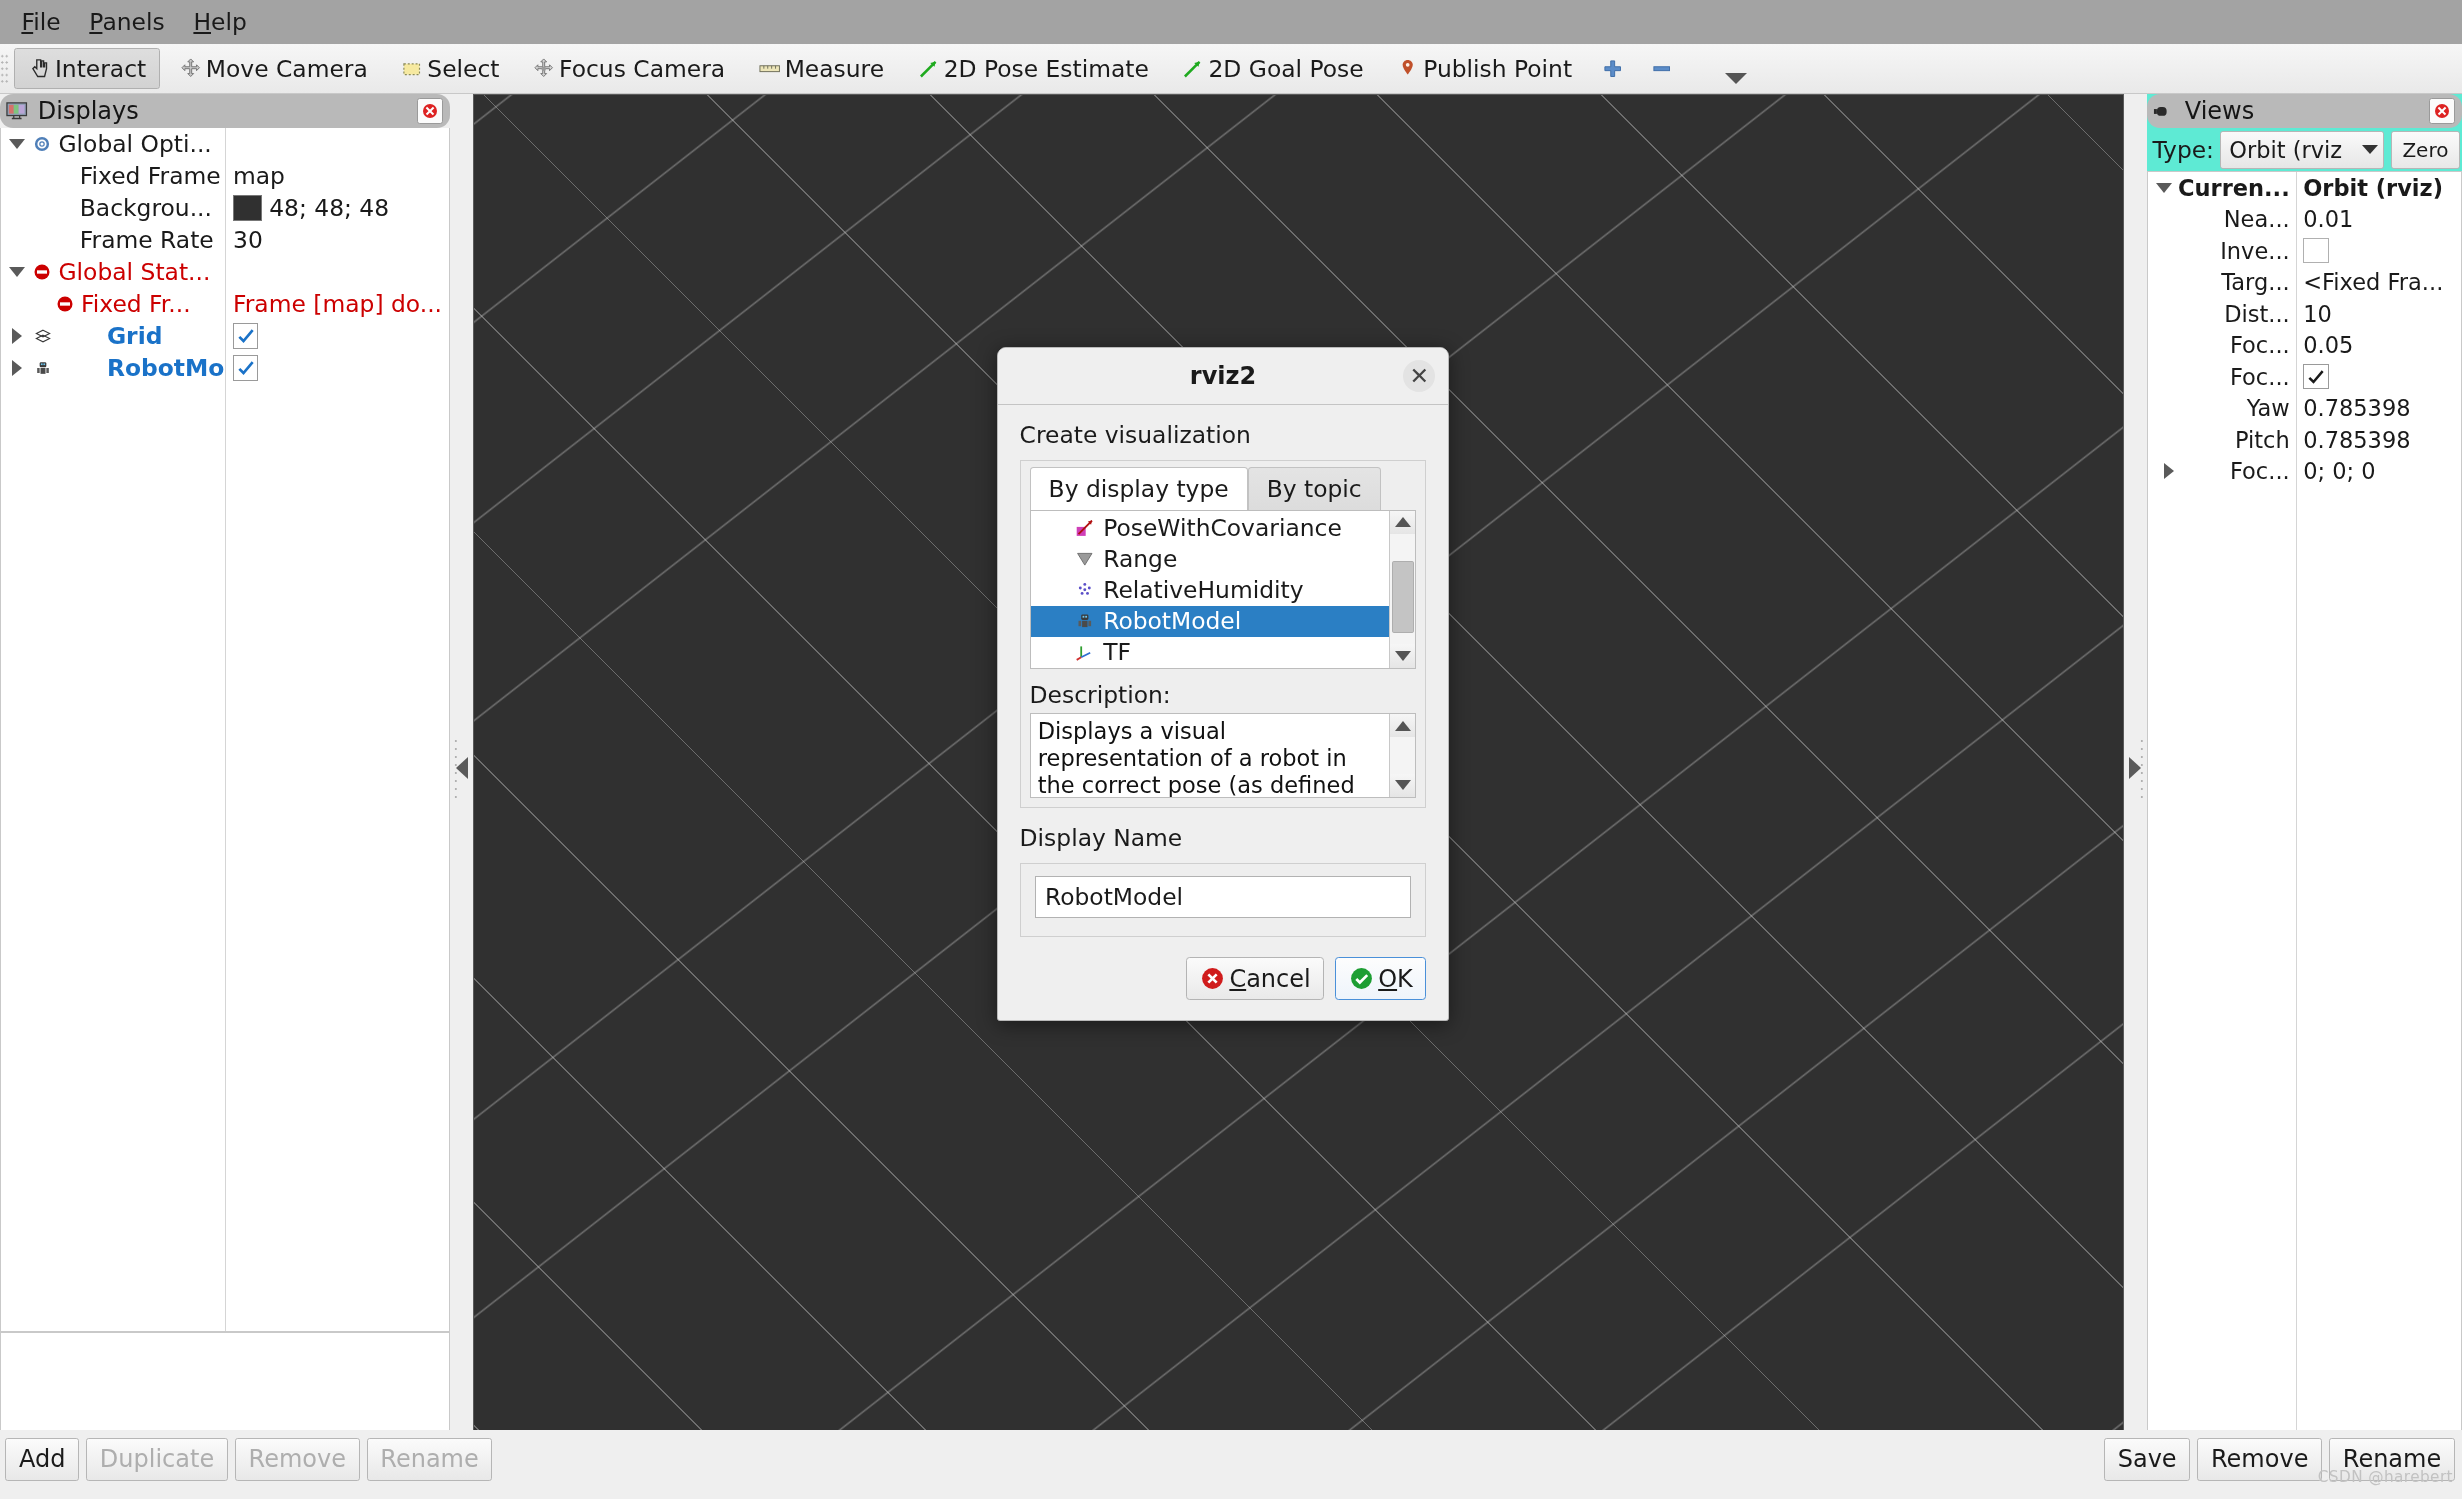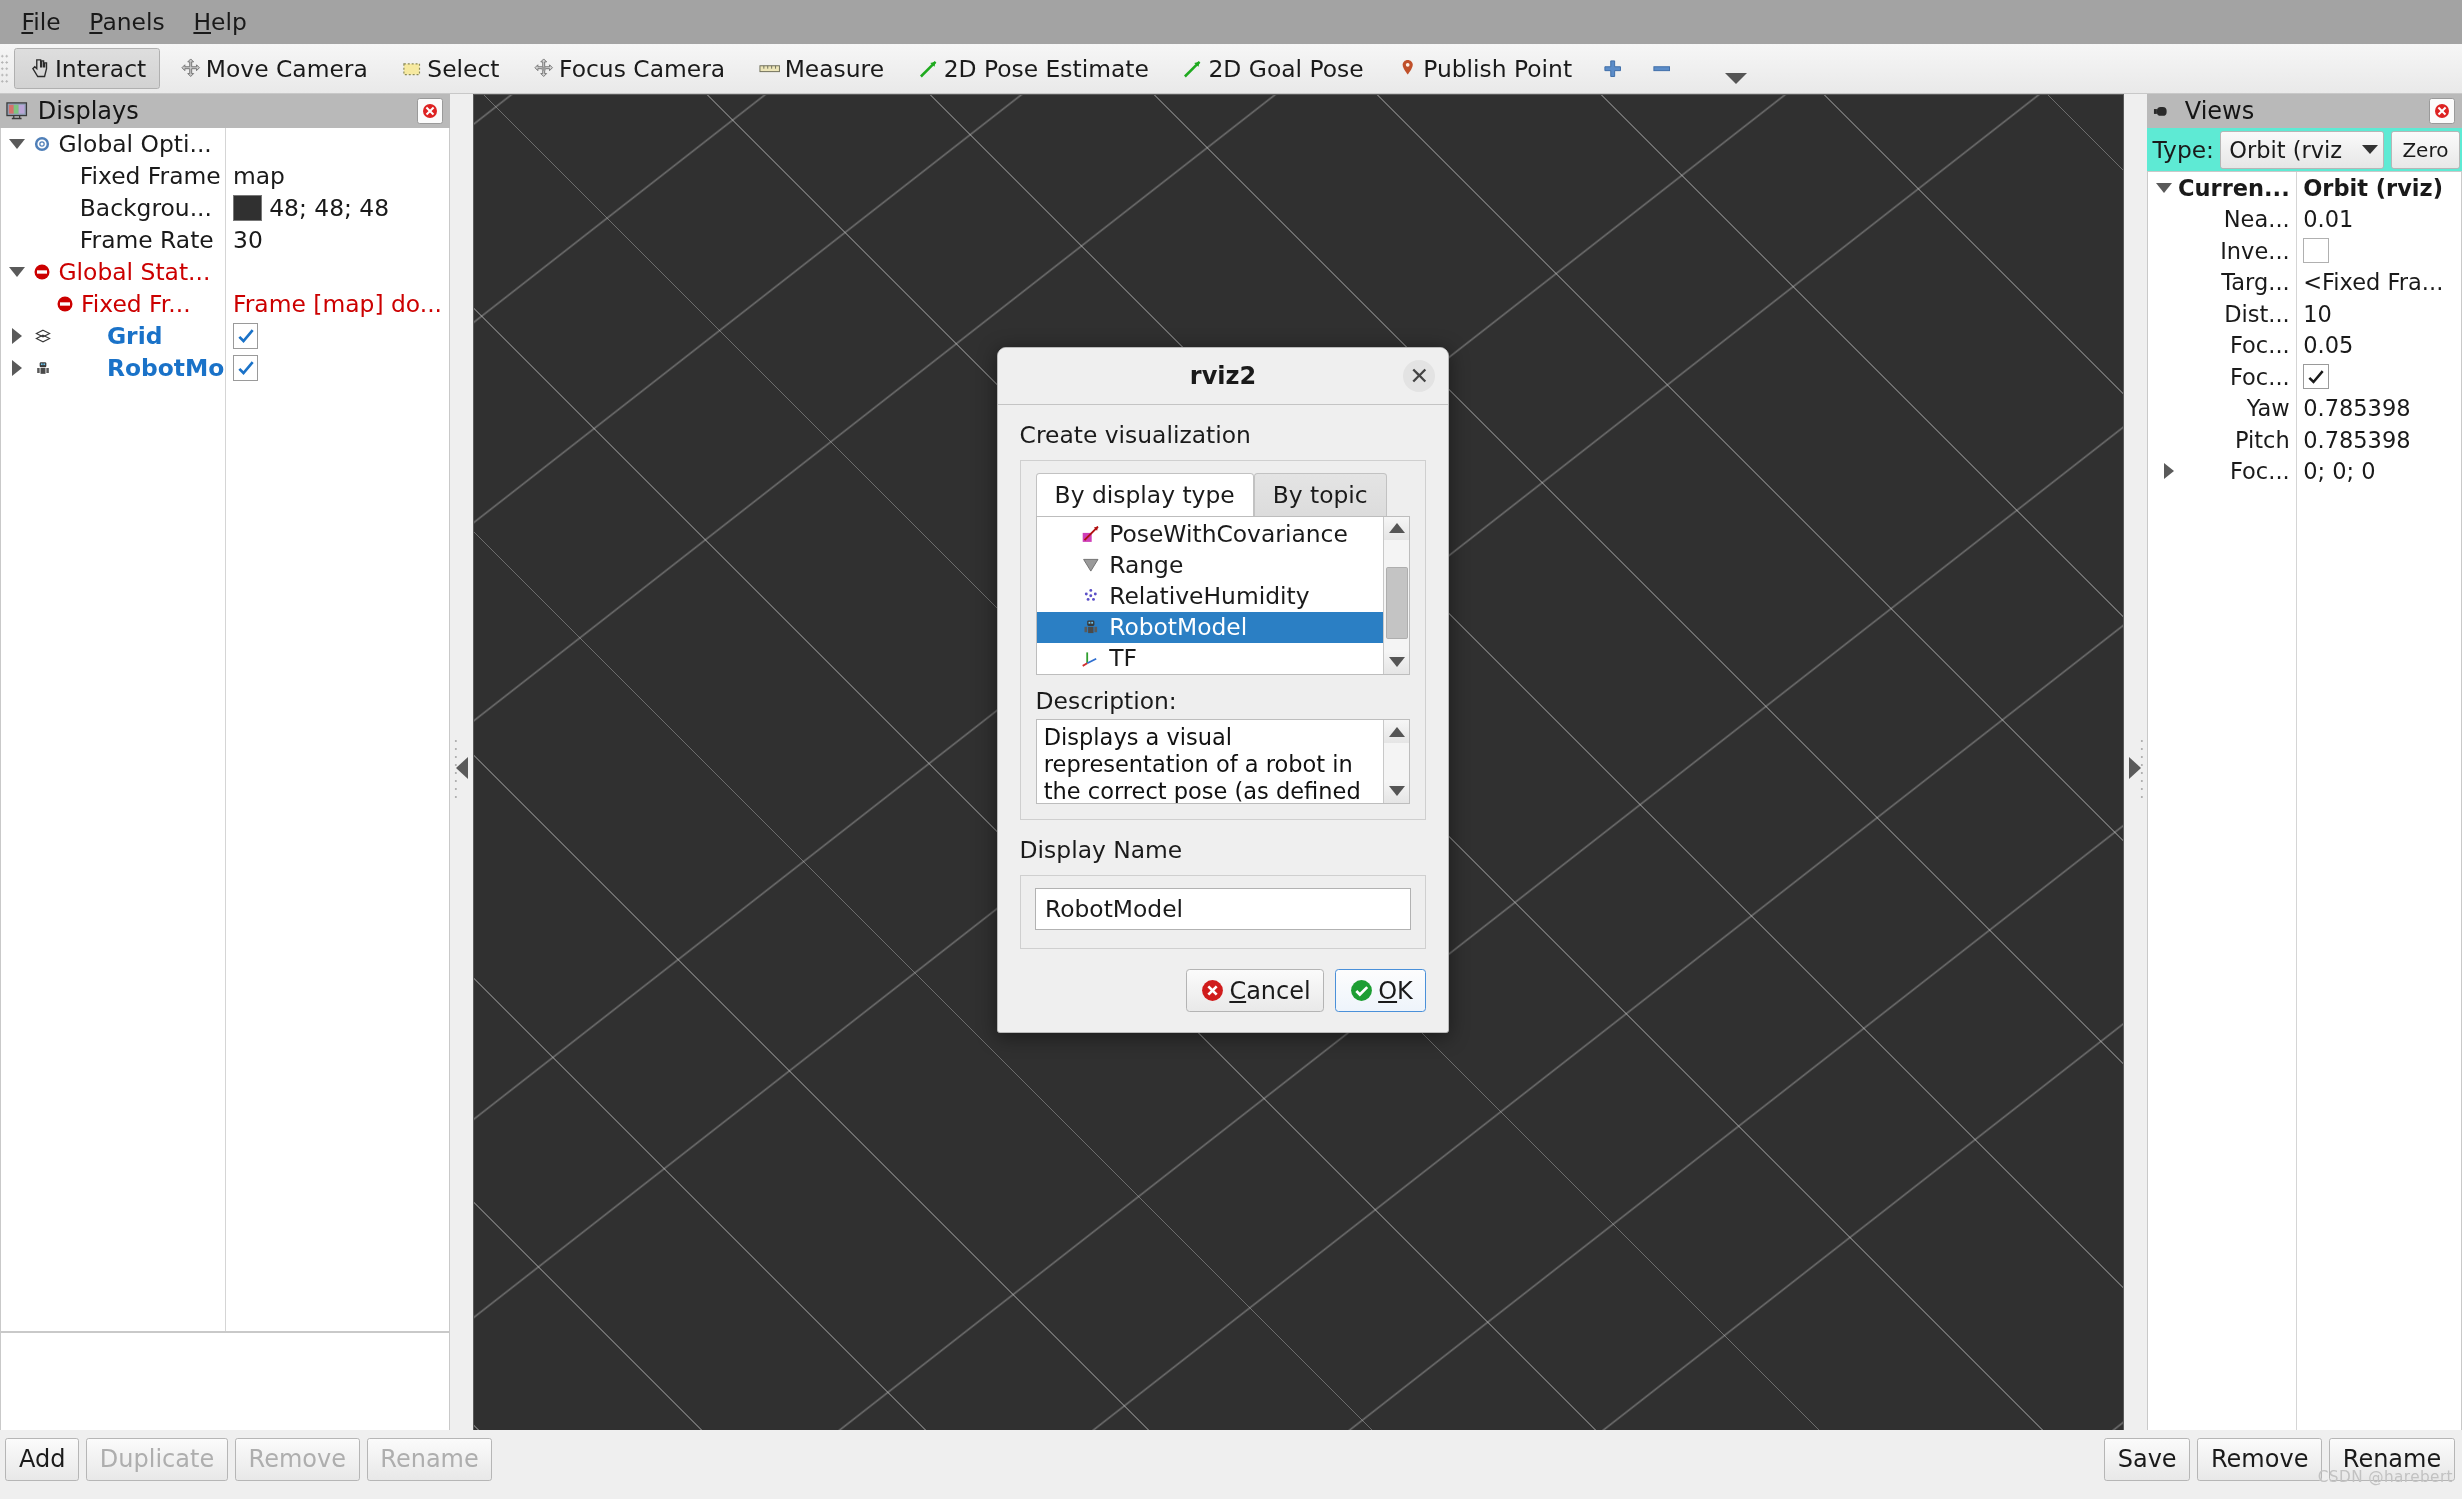--- a/index.html
+++ b/index.html
@@ -99,20 +99,21 @@
     background: #efefef;
     flex: 0 0 auto;
   }
   .panel-head {
     height: 34px;
     background: #b9b9b9;
     display: flex;
     align-items: center;
     padding: 0 7.2px 0 5.4px;
     box-sizing: border-box;
+    border-radius: 13px;
   }
   .panel-head .ph-title {
     font-size: 24px;
     color: #151515;
     margin-left: 9px;
   }
   .panel-head .spacer { flex: 1; }
   .close-sq {
     width: 23.4px; height: 23.4px;
     background: #fbfbfb;
@@ -359,21 +360,21 @@
     display:flex; align-items:center; justify-content:center;
     font-size: 23.4px; color: #444;
     cursor: default;
   }
   .dlg-body { padding: 16px 21.6px 20px 21.6px; }
   .dlg-label { font-size: 23.4px; margin-bottom: 10.8px; }
 
   .tabgroup {
     border: 0.9px solid #cfcfcf;
     background: #eeeeee;
-    padding: 15px;
+    padding: 9px;
   }
   .tabs { display: flex; align-items: flex-end; height: 40px; }
   .tab {
     font-size: 23.4px;
     padding: 6.3px 18px 7.2px 18px;
     border: 0.9px solid #c2c2c2;
     border-bottom: none;
     border-radius: 3.6px 3.6px 0 0;
     background: linear-gradient(to bottom,#e4e4e4,#dcdcdc);
     cursor: default;

